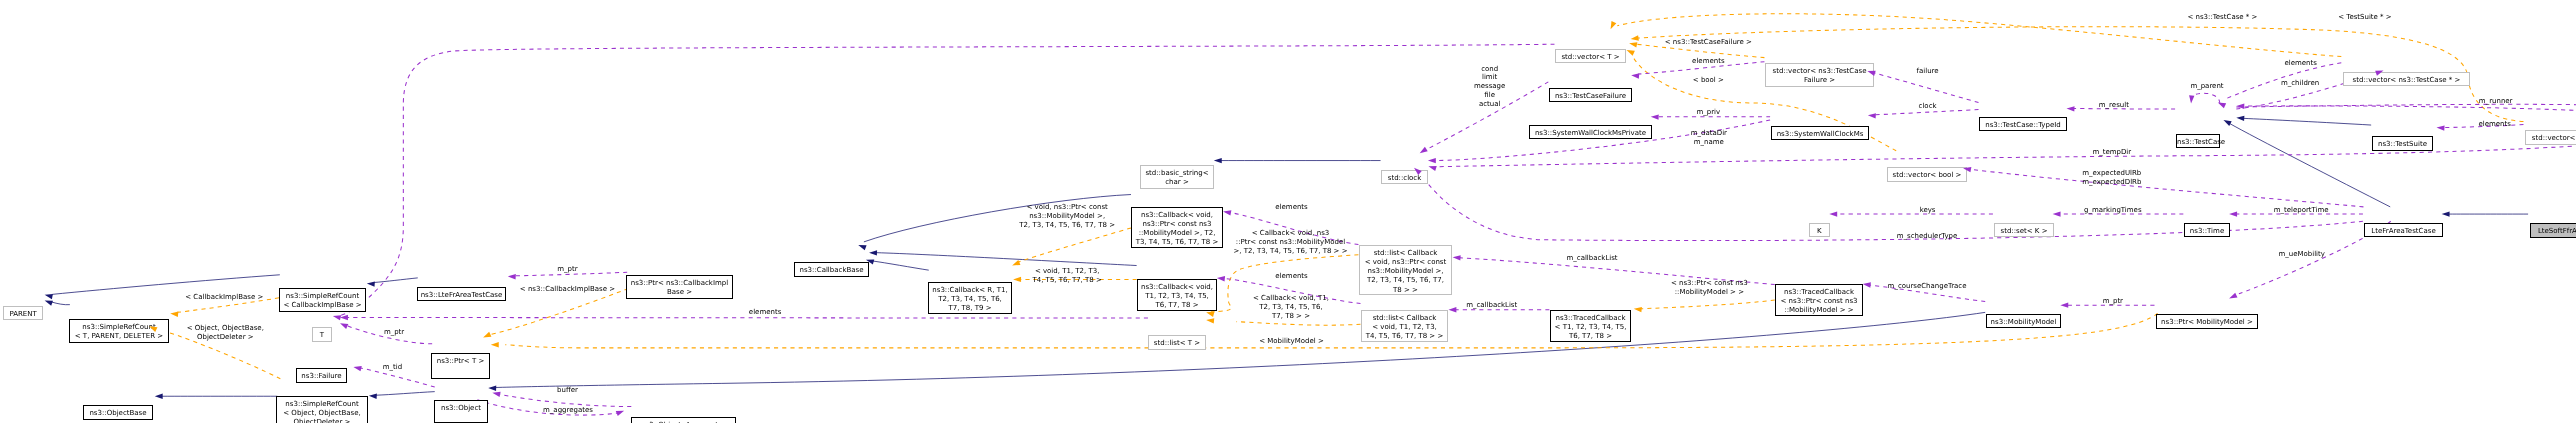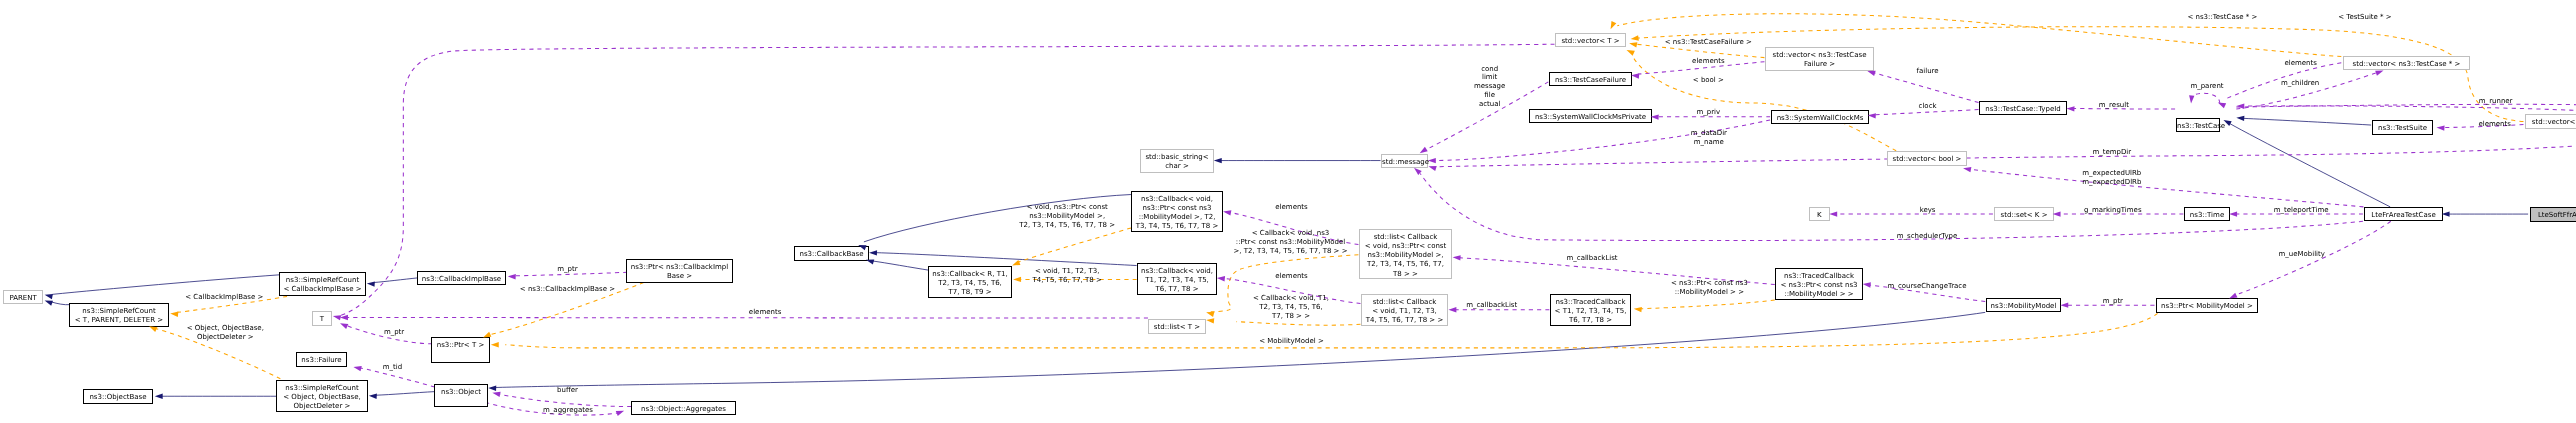--- a/index.html
+++ b/index.html
@@ -1,21 +1,21 @@
 <!DOCTYPE html>
 <html style="font-size:8.2px"><head>
 <meta charset="utf-8">
 <style>
 html,body{margin:0;padding:0;background:#ffffff;}
 #canvas{position:relative;width:2775px;height:423px;background:#fff;overflow:hidden;
   font-family:"DejaVu Sans",sans-serif;font-size:7px;color:#000;-webkit-font-smoothing:antialiased;}
 svg.edges{position:absolute;left:0;top:0;width:2775px;height:423px;}
 svg.heads{position:absolute;left:0;top:0;width:2775px;height:423px;z-index:4;pointer-events:none;}
 .node{position:absolute;box-sizing:border-box;background:#fff;border:0.5px solid #000;
-  line-height:9.3px;text-align:center;padding-top:2.6px;white-space:nowrap;z-index:2;}
+  line-height:9.3px;text-align:center;padding-top:2.6px;white-space:nowrap;z-index:2;margin-top:16px;}
 .node.grey{border-color:#bfbfbf;}
 .node.filled{background:#bfbfbf;}
 .nl{height:9.3px;}
 .ll{font-family:"DejaVu Sans",sans-serif;font-size:13.6px;fill:#000;text-anchor:middle;}
 .e-inherit{fill:none;stroke:#191970;stroke-width:1.5;}
 .e-inherit-h{fill:#191970;stroke:none;}
 .e-template{fill:none;stroke:#ffa500;stroke-width:2;stroke-dasharray:8,8;}
 .e-template-h{fill:#ffa500;stroke:none;}
 .e-usage{fill:none;stroke:#9a32cd;stroke-width:2;stroke-dasharray:8,8;}
 .e-usage-h{fill:#9a32cd;stroke:none;}
@@ -257,21 +257,21 @@
     </div>
 <div class="node black" style="left:296px;top:352px;width:51px;height:15px">
       <div class="nl">ns3::Failure</div>
     </div>
 <div class="node black" style="left:276px;top:380px;width:92px;height:32px">
       <div class="nl">ns3::SimpleRefCount</div>
       <div class="nl">&lt; Object, ObjectBase,</div>
       <div class="nl">ObjectDeleter &gt;</div>
     </div>
 <div class="node black" style="left:417px;top:271px;width:89px;height:14.4px">
-      <div class="nl">ns3::CallbackImplBase</div>
+      <div class="nl">ns3::LteFrAreaTestCase</div>
     </div>
 <div class="node black" style="left:431px;top:337px;width:59px;height:26px">
       <div class="nl">ns3::Ptr&lt; T &gt;</div>
     </div>
 <div class="node black" style="left:434px;top:384px;width:54px;height:23px">
       <div class="nl">ns3::Object</div>
     </div>
 <div class="node black" style="left:626px;top:259px;width:107px;height:24px">
       <div class="nl">ns3::Ptr&lt; ns3::CallbackImpl</div>
       <div class="nl">Base &gt;</div>
@@ -299,21 +299,21 @@
       <div class="nl">T6, T7, T8 &gt;</div>
     </div>
 <div class="node grey" style="left:1140px;top:149px;width:74px;height:24px">
       <div class="nl">std::basic_string&lt;</div>
       <div class="nl">char &gt;</div>
     </div>
 <div class="node grey" style="left:1148px;top:319px;width:58px;height:15px">
       <div class="nl">std::list&lt; T &gt;</div>
     </div>
 <div class="node grey" style="left:1381px;top:154px;width:47px;height:14.4px">
-      <div class="nl">std::message</div>
+      <div class="nl">std::clock</div>
     </div>
 <div class="node grey" style="left:1359px;top:229px;width:93px;height:50px">
       <div class="nl">std::list&lt; Callback</div>
       <div class="nl">&lt; void, ns3::Ptr&lt; const</div>
       <div class="nl">ns3::MobilityModel &gt;,</div>
       <div class="nl">T2, T3, T4, T5, T6, T7,</div>
       <div class="nl">T8 &gt; &gt;</div>
     </div>
 <div class="node grey" style="left:1361px;top:294px;width:87px;height:32px">
       <div class="nl">std::list&lt; Callback</div>

